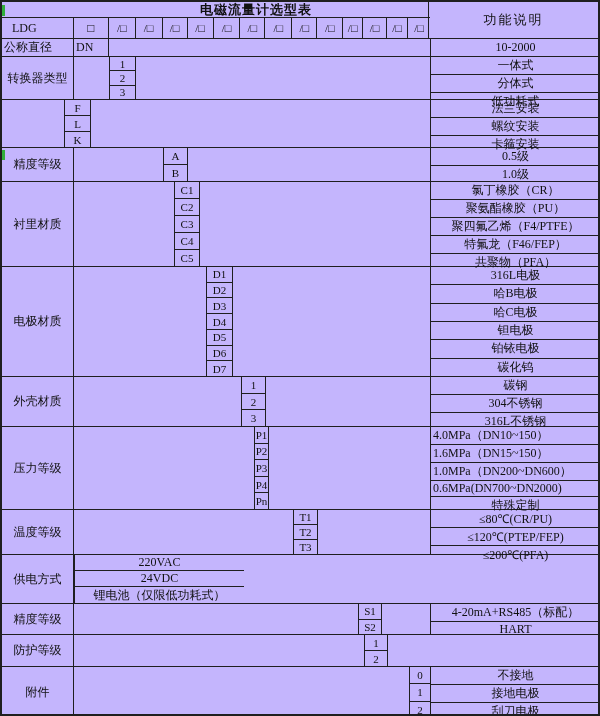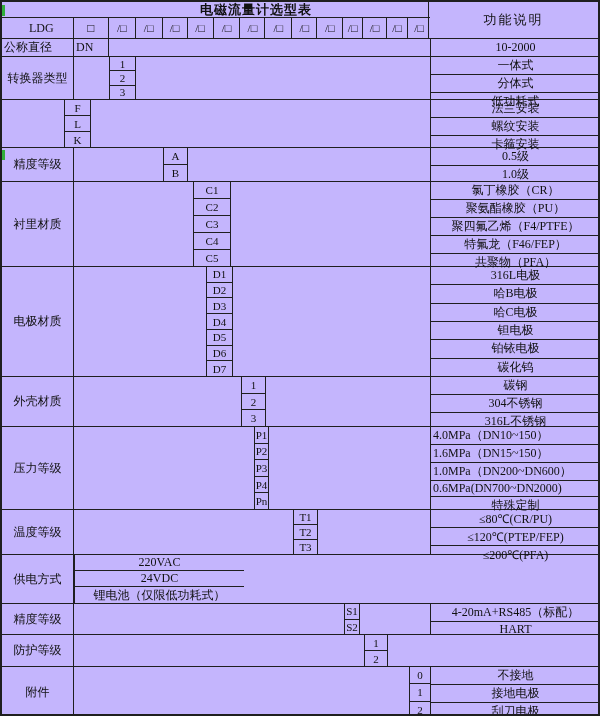--- a/index.html
+++ b/index.html
@@ -9,21 +9,21 @@
     border:2px solid #1f1f1f; overflow:hidden; background:#c4b5fd;
   }
   .row{display:flex; box-sizing:border-box;}
   .b-r{border-right:1px solid #1f1f1f;}
 
   
   .title-row{width:428px; height:16px; box-sizing:border-box; border-bottom:1px solid #1f1f1f;
     display:flex; align-items:center; justify-content:center; padding-left:80px;
     font-size:13px; font-weight:bold; letter-spacing:1px;}
   .ldg-row{width:428px; height:21px; box-sizing:border-box; border-bottom:1px solid #1f1f1f;}
-  .ldg-label{width:72px; box-sizing:border-box; padding-left:27px; display:flex; align-items:center;
+  .ldg-label{width:72px; box-sizing:border-box; padding-left:10px; display:flex; align-items:center;
     font-size:12px;}
   .slotcell{box-sizing:border-box; display:flex; align-items:center; justify-content:center;
     font-size:11px; white-space:nowrap;}
   .fn-header{position:absolute; top:0; right:0; width:170px; height:37px; box-sizing:border-box;
     border-left:1px solid #1f1f1f; border-bottom:1px solid #1f1f1f;
     display:flex; align-items:center; justify-content:center; font-size:13px; letter-spacing:2px;}
 
   
   .sec{display:flex; box-sizing:border-box; border-bottom:1px solid #1f1f1f; width:598px;}
   .sec:last-child{border-bottom:none;}
@@ -139,21 +139,21 @@
     </div>
     <div class="desc">
       <div class="drow">0.5级</div>
       <div class="drow">1.0级</div>
     </div>
   </div>
 
   <div class="sec" style="height:85px">
     <div class="lbl">衬里材质</div>
     <div class="mid">
-      <div class="cc" style="left:119px;width:38px">
+      <div class="cc" style="left:100px;width:26px">
         <div class="code">C1</div>
         <div class="code">C2</div>
         <div class="code">C3</div>
         <div class="code">C4</div>
         <div class="code">C5</div>
       </div>
     </div>
     <div class="desc">
       <div class="drow">氯丁橡胶（CR）</div>
       <div class="drow">聚氨酯橡胶（PU）</div>
@@ -243,21 +243,21 @@
     <div class="desc">
       <div class="drow">220VAC</div>
       <div class="drow">24VDC</div>
       <div class="drow">锂电池（仅限低功耗式）</div>
     </div>
   </div>
 
   <div class="sec" style="height:31px">
     <div class="lbl">精度等级</div>
     <div class="mid">
-      <div class="cc" style="left:270px;width:16px">
+      <div class="cc" style="left:284px;width:24px">
         <div class="code">S1</div>
         <div class="code">S2</div>
       </div>
     </div>
     <div class="desc">
       <div class="drow">4-20mA+RS485（标配）</div>
       <div class="drow">HART</div>
     </div>
   </div>
 

